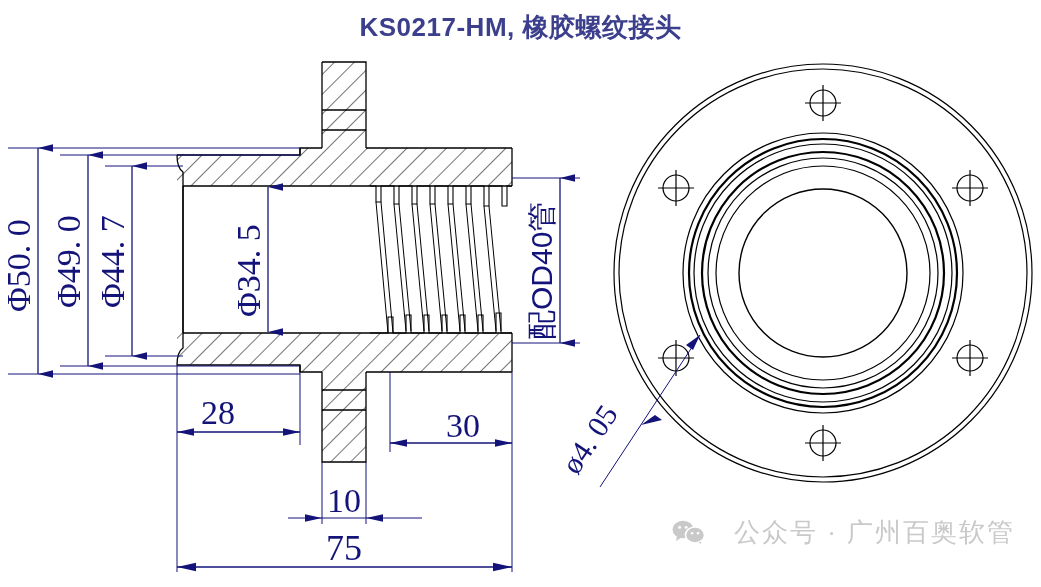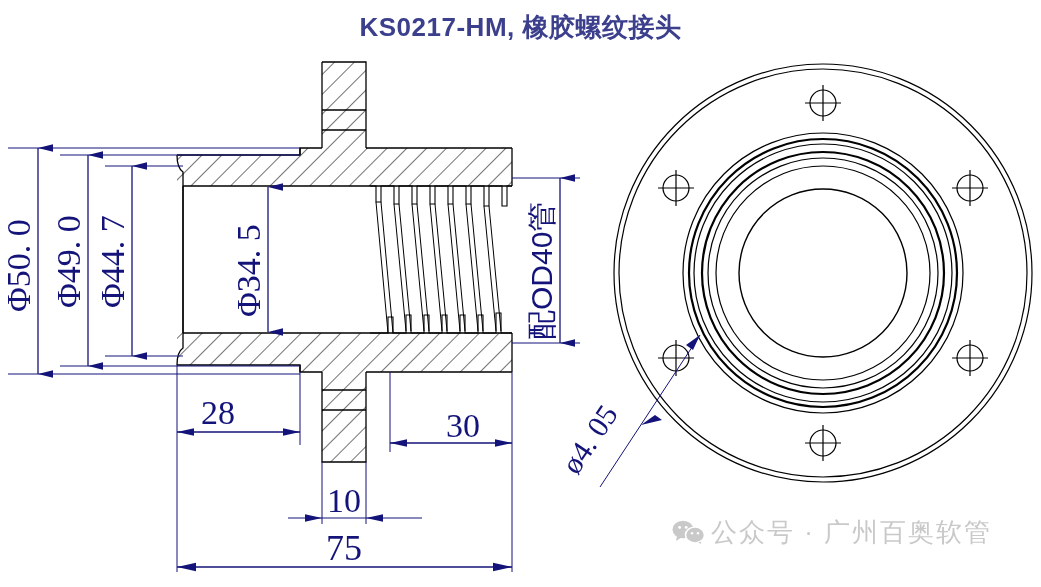--- a/index.html
+++ b/index.html
@@ -15,21 +15,21 @@
     font-family:"Liberation Sans", sans-serif;
     font-weight:bold;font-size:26px;letter-spacing:.5px;
     color:#3b3f8c;
     white-space:nowrap;
   }
 
   svg.layer{position:absolute;left:0;top:0;width:1041px;height:587px;overflow:visible;}
 
   #watermark{
     position:absolute;left:672px;top:515px;
-    display:flex;align-items:center;gap:5px;
+    display:flex;align-items:center;gap:28px;
     color:#c9c9c9;
     font-family:"Liberation Sans", sans-serif;
     font-size:26px;white-space:nowrap;
   }
   #watermark .wm-text{letter-spacing:2px;}
 </style>
 </head>
 <body>
 
 <div id="stage">

